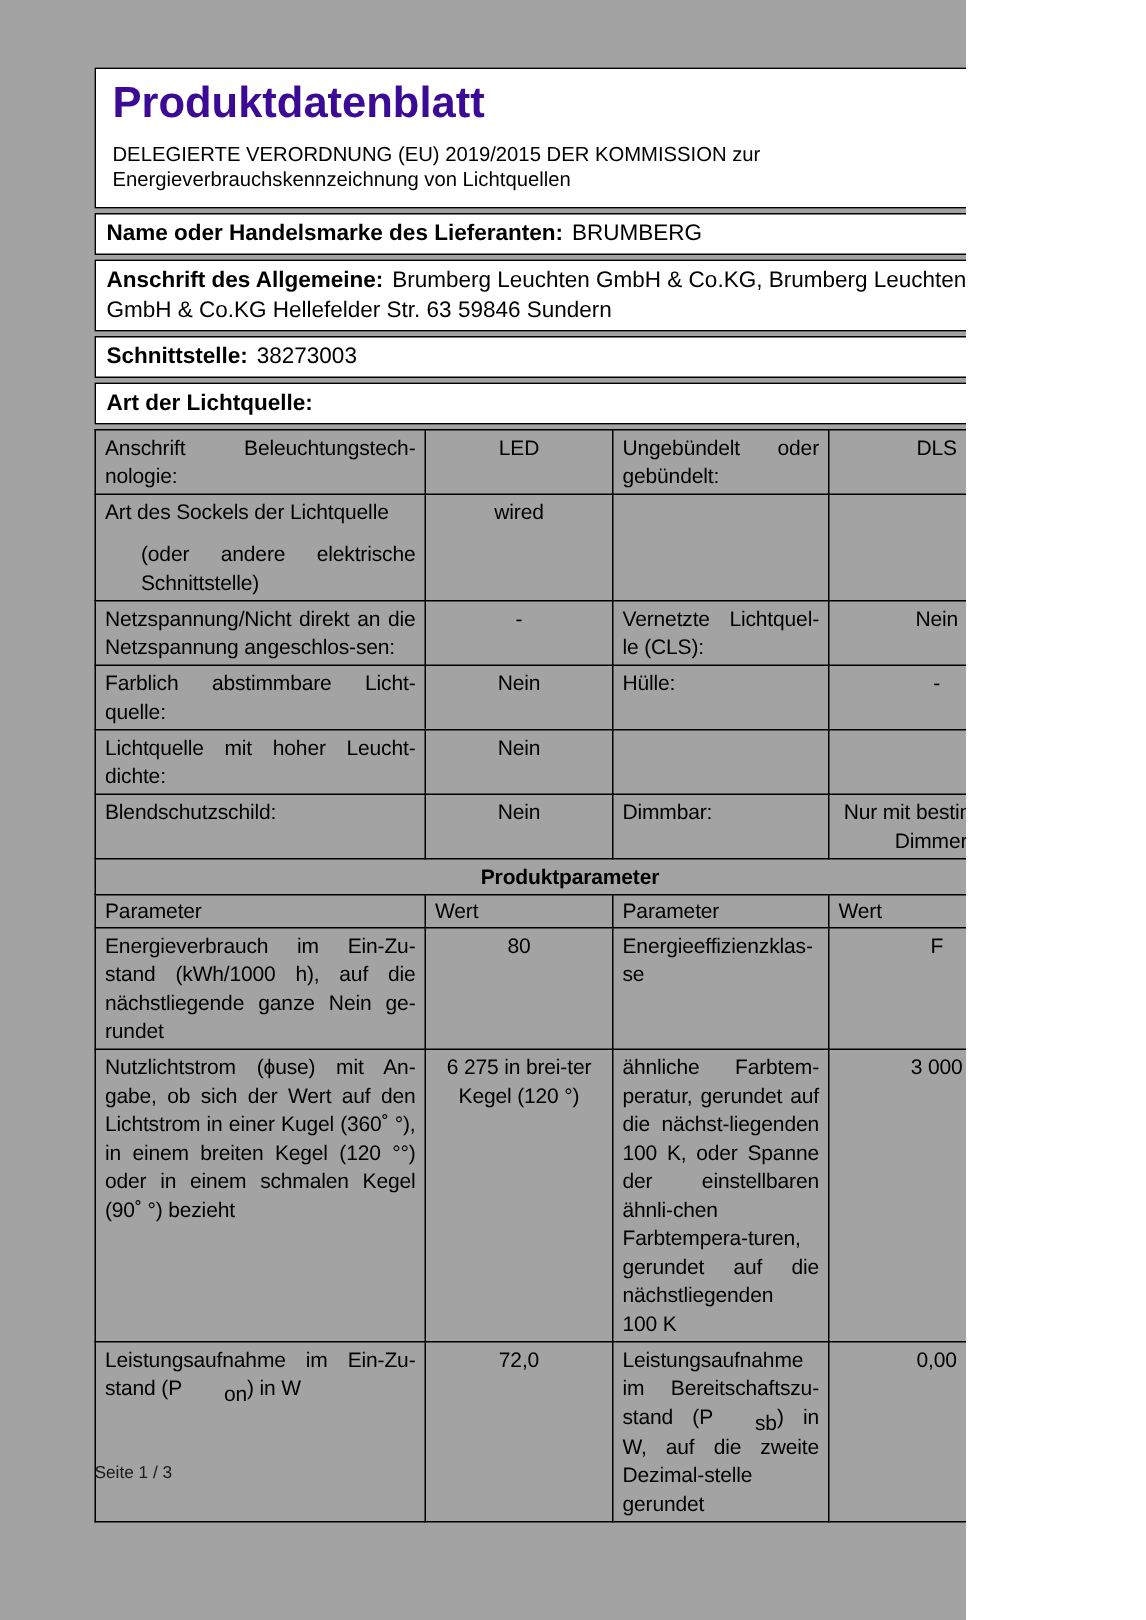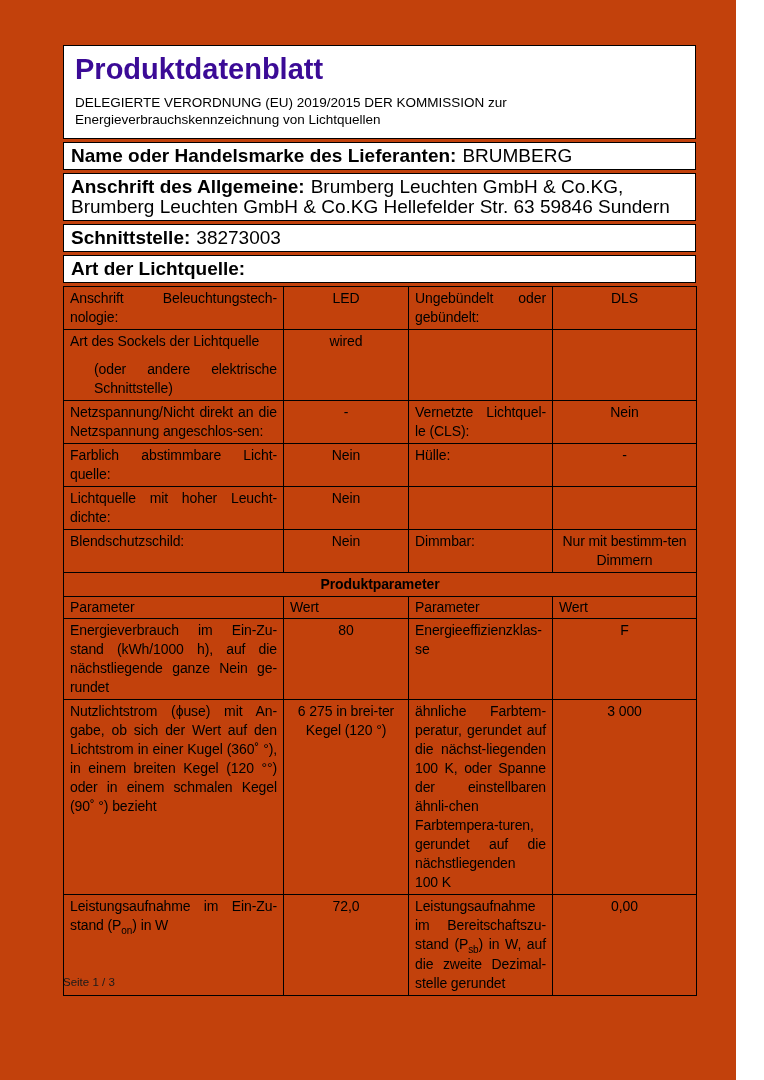--- a/index.html
+++ b/index.html
@@ -1,42 +1,42 @@
 <!DOCTYPE html>
 <html lang="de" style="--accent: #3b0b96; --line: #000000;"><head>
 <meta charset="utf-8">
 <style>
   :root { --accent: #3b0b96; --line: #000000; }
   * { box-sizing: border-box; }
   html, body { margin: 0; padding: 0; background: #ffffff; }
   .page {
     position: relative;
-    width: 736px; height: 1080px;
-    background: #c2410c;
+    width: 644px; height: 1080px;
+    background: #a3a3a3;
     font-family: "Liberation Sans", sans-serif;
     color: #000;
     overflow: hidden;
   }
   .content { position: absolute; left: 63px; top: 45px; width: 633px; }
 
   .box {
     border: 1.5px solid var(--line);
     margin-bottom: 3px;
     background: #fff;
   }
   .title-box { padding: 5px 11px 10px 11px; }
   .doc-title {
     margin: 0 0 7px 0;
     font-size: 29px; line-height: 36px;
     font-weight: bold;
     color: var(--accent);
   }
   .subtitle { font-size: 13.5px; line-height: 17px; color: #000; }
 
-  .label-box { padding: 3px 7px; font-size: 19px; line-height: 20px; }
+  .label-box { padding: 3px 7px; font-size: 15px; line-height: 20px; }
   .lbl { font-weight: bold; margin-right: 6px; }
 
   table.main {
     border-collapse: collapse;
     table-layout: fixed;
     width: 633px;
     border: 1.5px solid var(--line);
   }
   table.main td {
     border: 1px solid var(--line);
@@ -45,21 +45,21 @@
     font-size: 14px;
     line-height: 19px;
     letter-spacing: -0.1px;
     overflow-wrap: break-word;
   }
   td.j { text-align: justify; }
   td.v { text-align: center; }
   td.hd { text-align: center; font-weight: bold; padding: 1px 6px; }
   tr.cols td { padding: 1px 6px; margin-top: 16px; }
   .para2 { margin-top: 9px; margin-left: 24px; }
-  sub { font-size: 10px; line-height: 1; }
+  sub { font-size: 14px; line-height: 1; margin-left: 28px; }
 
   .footer {
     position: absolute;
     left: 63px; top: 976px; width: 633px;
     text-align: left;
     font-size: 11.5px;
     color: #1a1a1a;
   }
 </style>
 </head>

